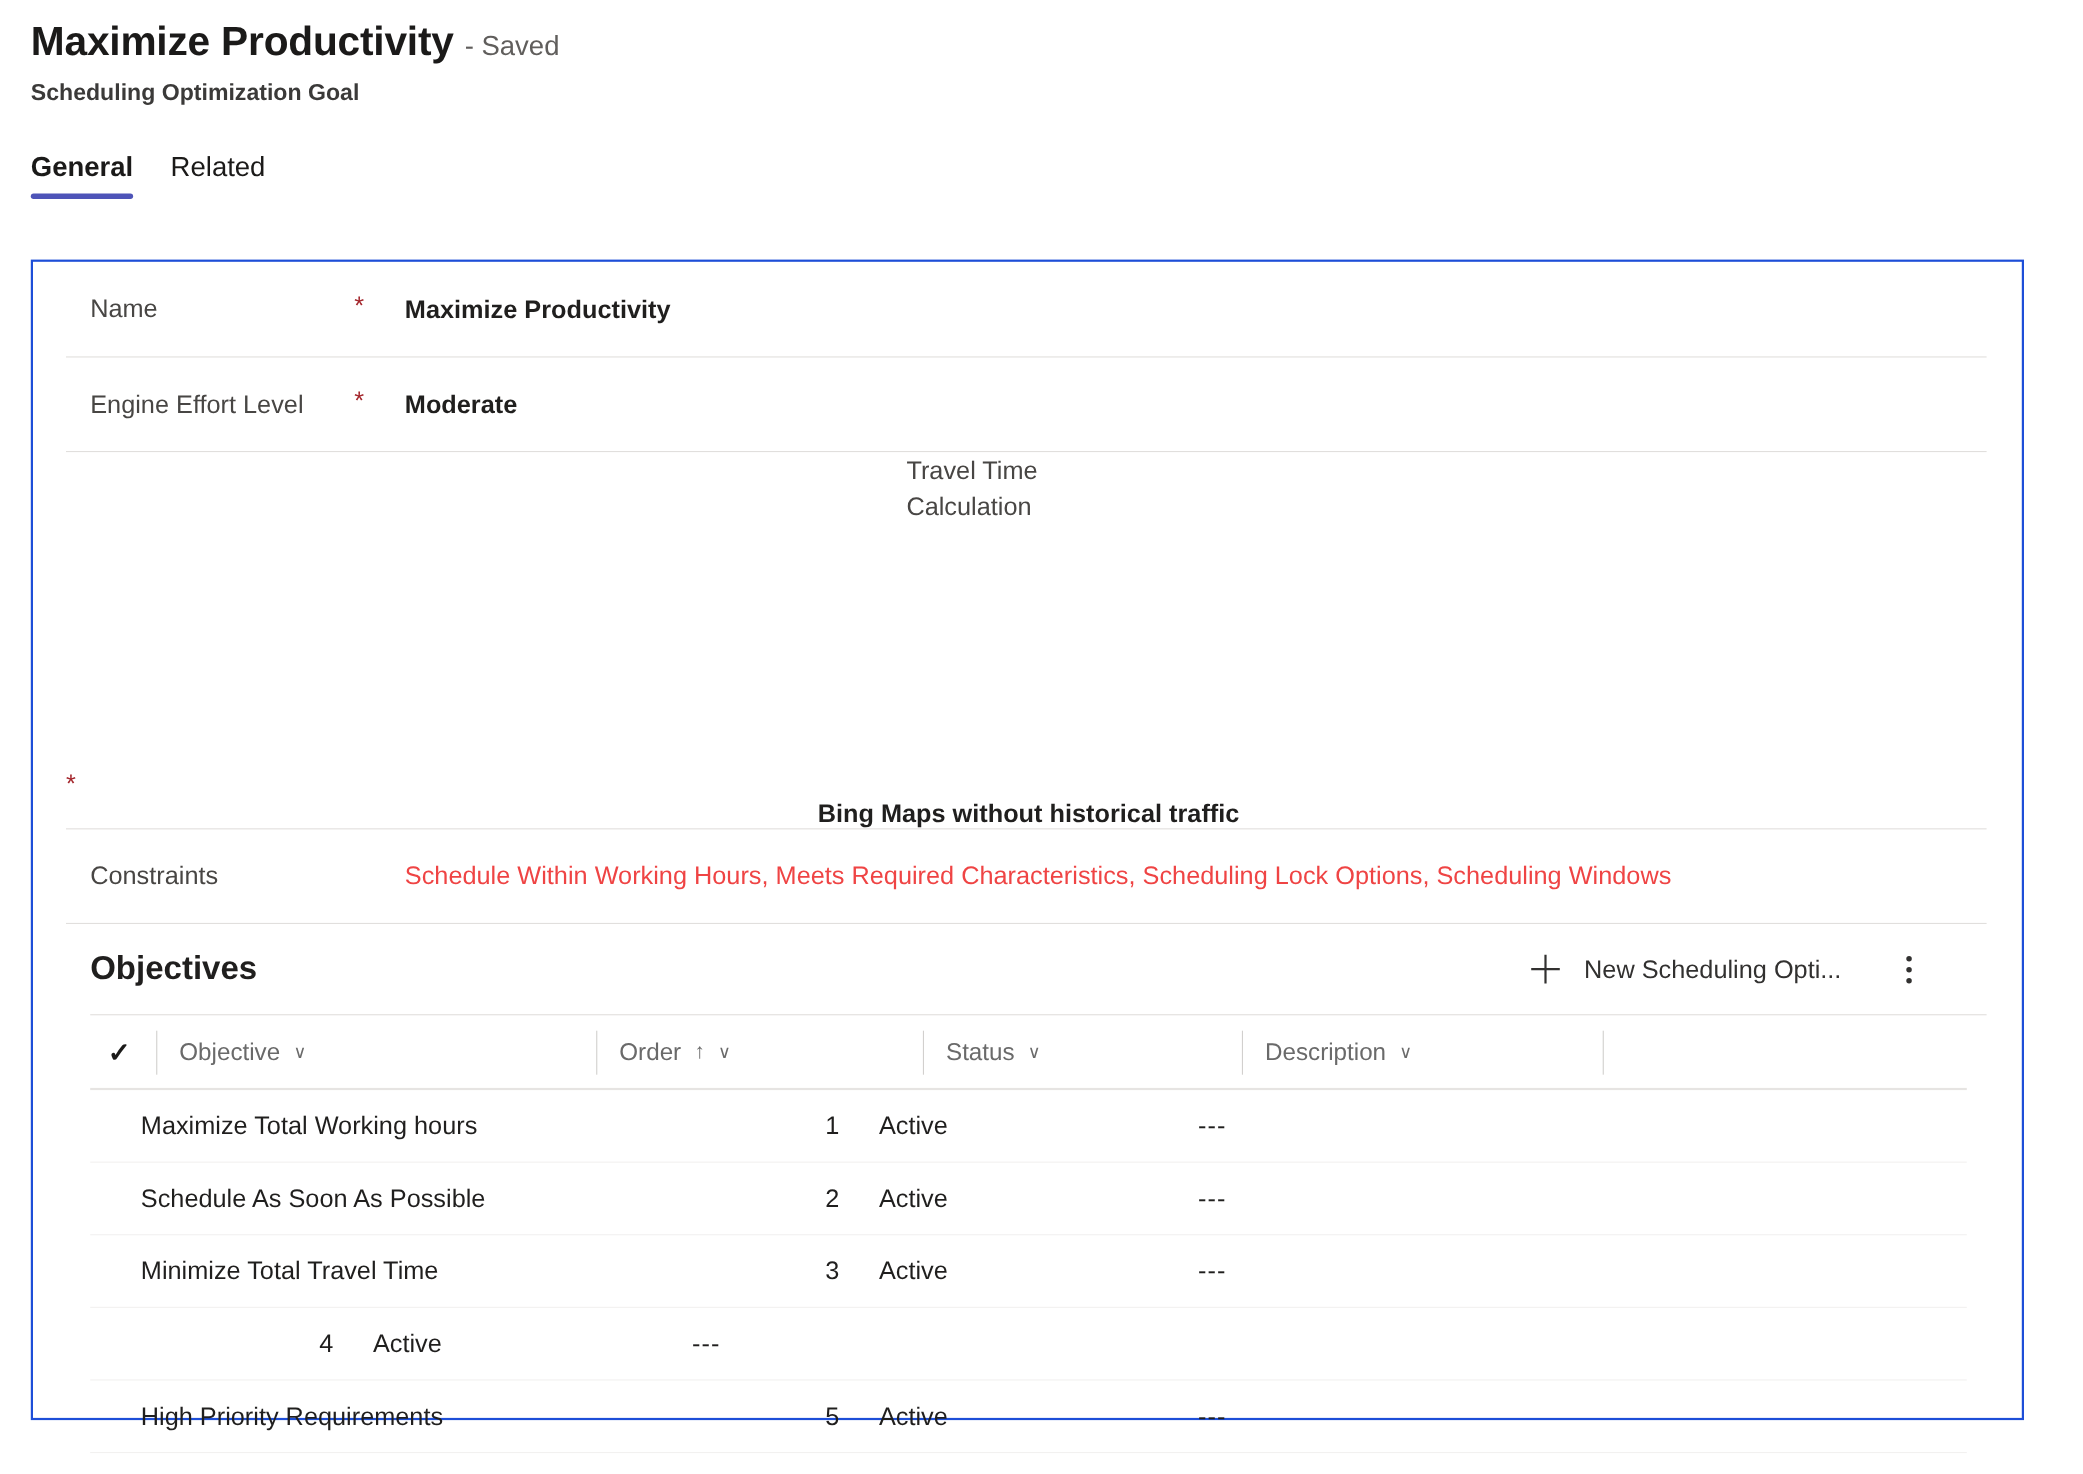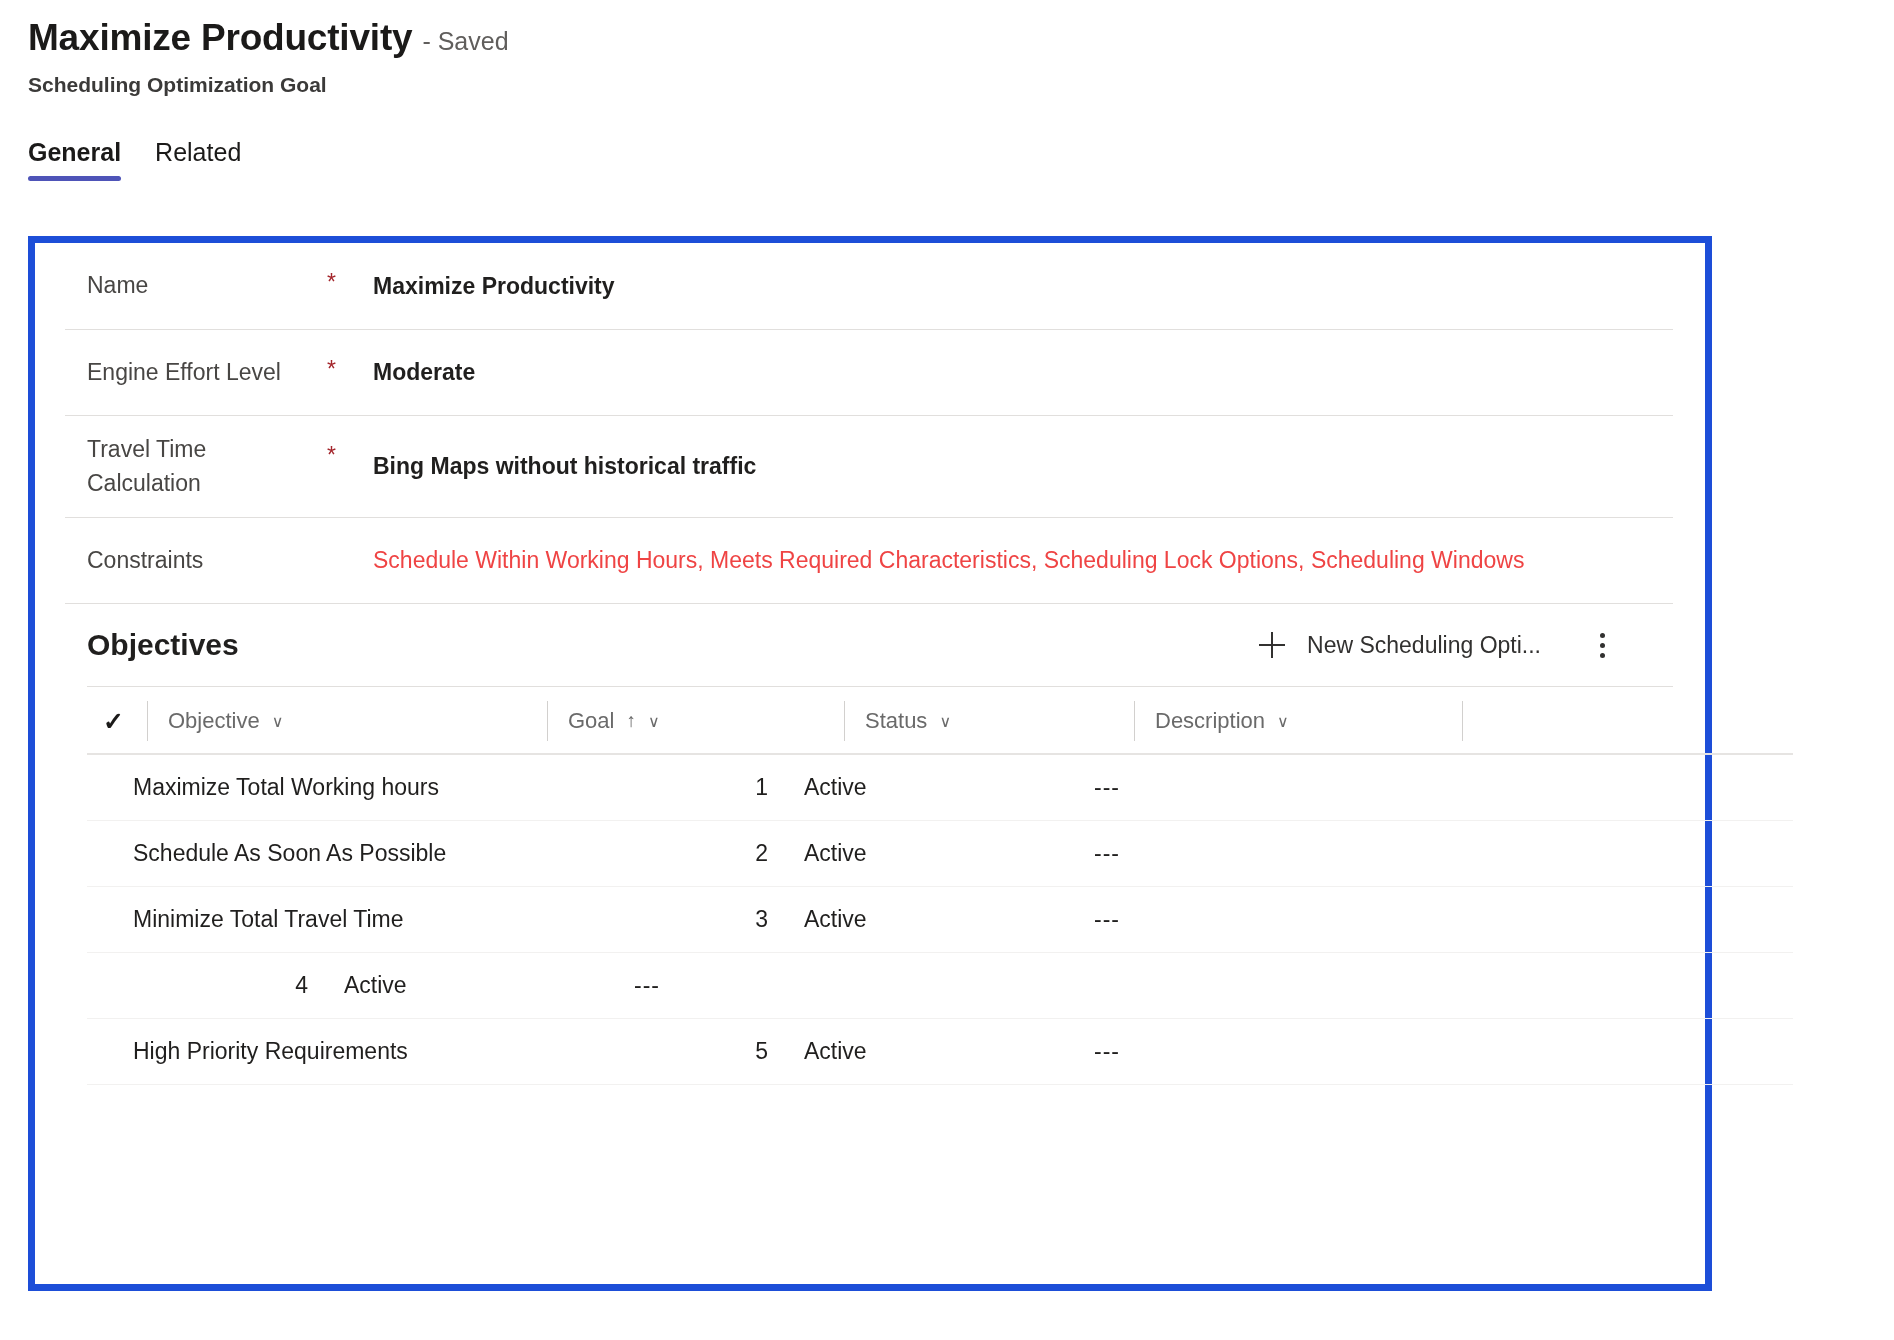--- a/index.html
+++ b/index.html
@@ -79,23 +79,23 @@
     height: 5px;
     border-radius: 3px;
     background: #4e54b8;
   }
 
   
   .card {
     position: absolute;
     left: 28px;
     top: 236px;
-    width: 1684px;
+    width: 1812px;
     height: 1055px;
-    border: 7px solid #1d4ed8;
+    border: 2px solid #1d4ed8;
     background: #ffffff;
   }
 
   
   .fields {
     padding: 0 32px 0 30px;
   }
   .field-row {
     display: flex;
     align-items: center;
@@ -122,21 +122,21 @@
   .req-star.blank { color: transparent; }
   .field-value {
     flex: 1 1 auto;
     font-size: 23px;
     color: #201f1e;
     font-weight: bold;
     padding-left: 4px;
   }
   .field-value.plain { font-weight: normal; color: #ef4444; }
 
-  .row-travel { min-height: 102px; align-items: center; }
+  .row-travel { min-height: 102px; align-items: center; flex-direction: column; }
   .row-travel .field-label { align-self: center; }
 
   
   .subgrid {
     border-top: 1px solid #e1dfdd;
     margin: 0 32px 0 30px;
   }
   .subgrid-header {
     display: flex;
     align-items: center;
@@ -343,21 +343,21 @@
 
         <div class="grid-head">
           <div class="col-check">
             <span class="check-glyph">✓</span>
           </div>
           <div class="head-cell col-objective">
             <span>Objective</span>
             <span class="chev">∨</span>
           </div>
           <div class="head-cell col-order">
-            <span>Goal</span>
+            <span>Order</span>
             <span class="asc">↑</span>
             <span class="chev">∨</span>
           </div>
           <div class="head-cell col-status">
             <span>Status</span>
             <span class="chev">∨</span>
           </div>
           <div class="head-cell col-desc">
             <span>Description</span>
             <span class="chev">∨</span>

